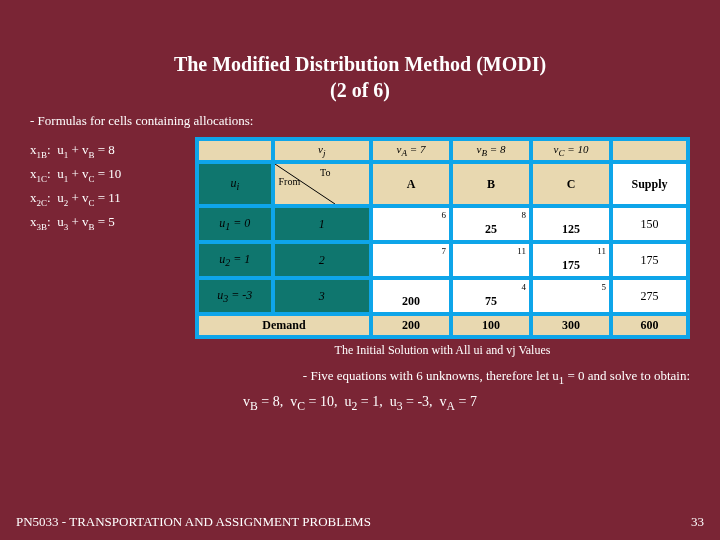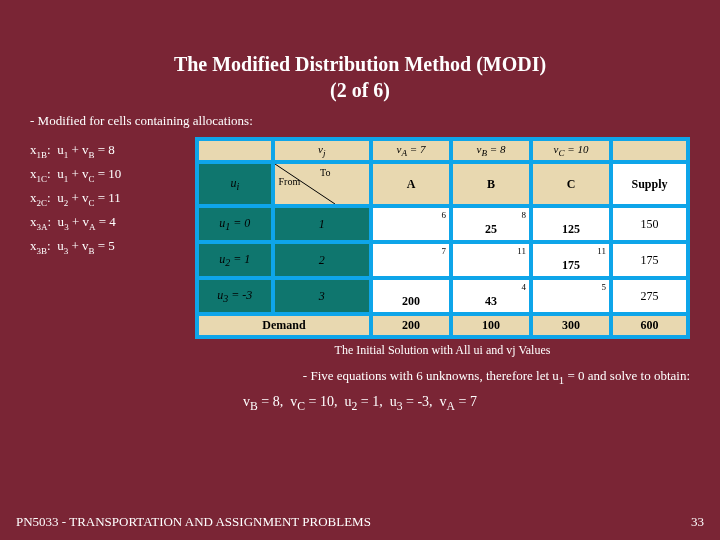--- a/index.html
+++ b/index.html
@@ -151,28 +151,27 @@
     .bold { font-weight: bold; }
   </style>
 </head>
 <body>
 
 <div class="page">
   <div class="title">
     <span>The Modified Distribution Method (MODI)</span><br>
     <span>(2 of 6)</span>
   </div>
-  <div class="formulas-label">- Modified for cells containing allocations:</div>
+  <div class="formulas-label">- Formulas for cells containing allocations:</div>
 
   <div class="main-content">
     <div class="left-formulas">
       <div class="row">x<sub>1B</sub>:&nbsp; u<sub>1</sub> + v<sub>B</sub> = 8</div>
       <div class="row">x<sub>1C</sub>:&nbsp; u<sub>1</sub> + v<sub>C</sub> = 10</div>
       <div class="row">x<sub>2C</sub>:&nbsp; u<sub>2</sub> + v<sub>C</sub> = 11</div>
-      <div class="row">x<sub>3A</sub>:&nbsp; u<sub>3</sub> + v<sub>A</sub> = 4</div>
       <div class="row">x<sub>3B</sub>:&nbsp; u<sub>3</sub> + v<sub>B</sub> = 5</div>
     </div>
 
     <div class="table-area">
       <table class="transport-table">
         <tbody>
 
           <tr>
             <td class="header-vj"></td>
             <td class="header-vj italic">v<sub>j</sub></td>
@@ -232,21 +231,21 @@
           </tr>
 
           <tr>
             <td class="ui-cell italic">u<sub>3</sub> = -3</td>
             <td class="ui-cell">3</td>
             <td class="allocation-cell">
               <span class="cell-bottom-center">200</span>
             </td>
             <td class="allocation-cell">
               <span class="cell-top-right">4</span>
-              <span class="cell-bottom-center">43</span>
+              <span class="cell-bottom-center">75</span>
             </td>
             <td class="allocation-cell">
               <span class="cell-top-right">5</span>
             </td>
             <td>275</td>
           </tr>
 
           <tr>
             <td class="demand-label" colspan="2">Demand</td>
             <td class="demand-label">200</td>

